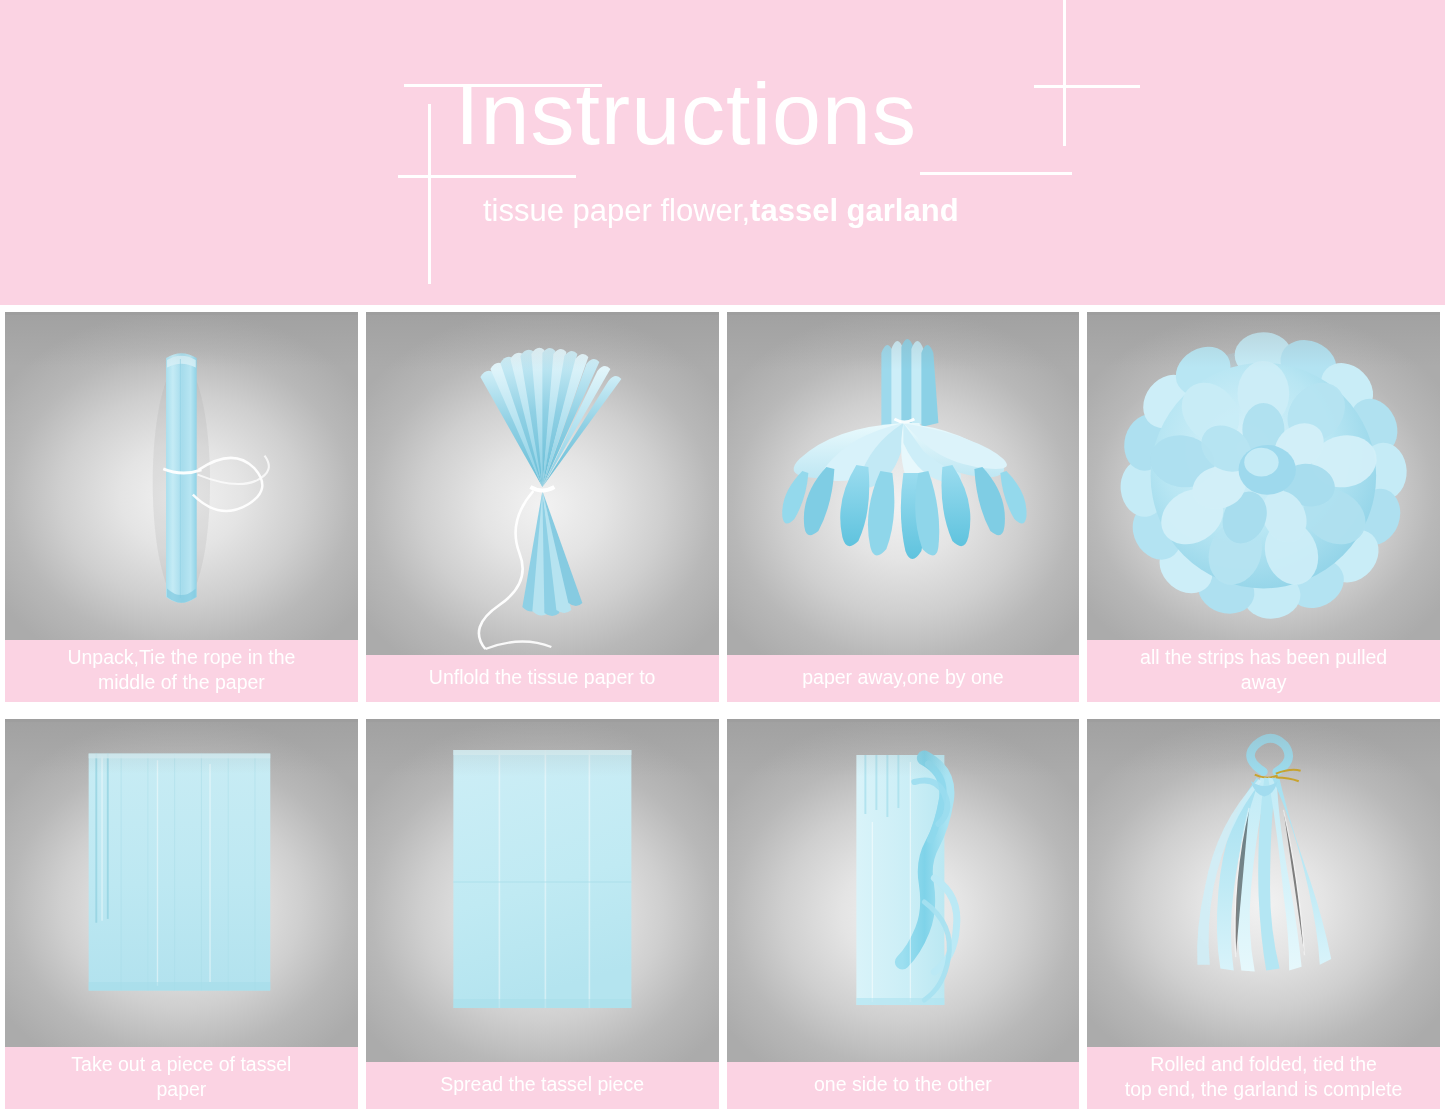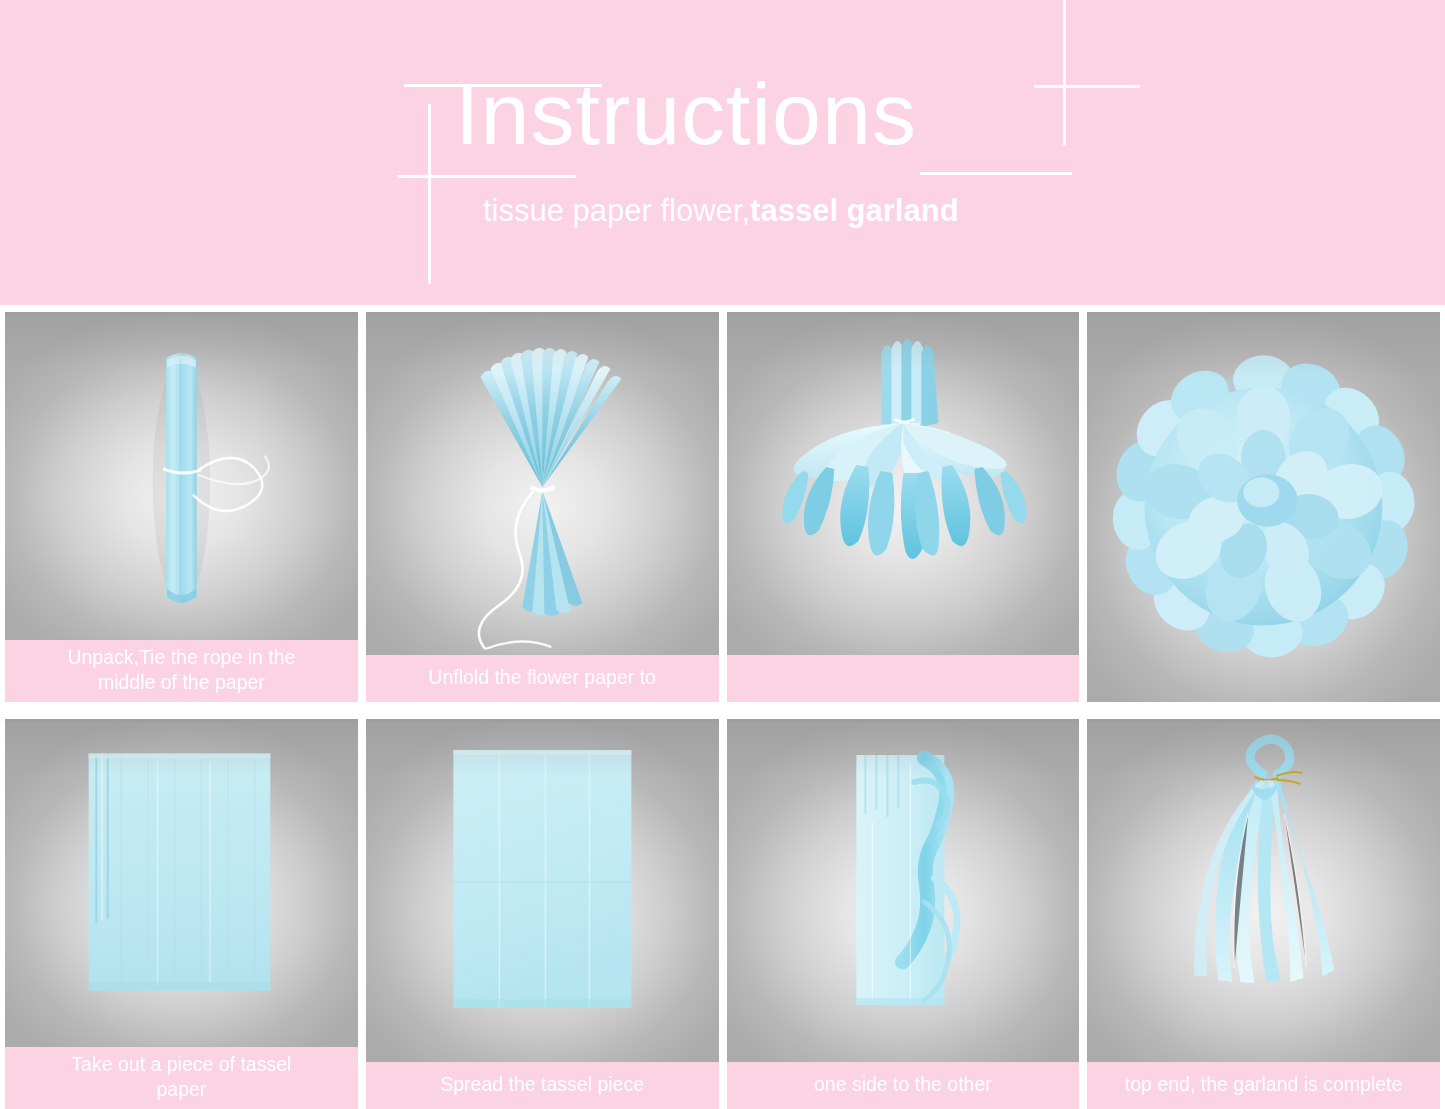--- a/index.html
+++ b/index.html
@@ -171,21 +171,21 @@
               <path d="M-12 0 q12 7 24 0" stroke="#ffffff" stroke-width="4" fill="none"></path>
             </g>
 
             <path d="M166 176 q-26 30 -14 62 q12 30 -20 52 q-32 22 -14 44" stroke="#ffffff" stroke-width="2.6" fill="none" opacity=".95"></path>
             <path d="M118 334 q36 -14 66 -2" stroke="#ffffff" stroke-width="2.4" fill="none" opacity=".9"></path>
           </svg>
         </div>
       </div>
       <div class="caption">
           <div style="width: 100%;">
-            <div>Unflold the flower paper to</div>
+            <div>Unflold the tissue paper to</div>
           </div>
         </div>
     </div>
 
     <div class="cell">
       <div class="photo">
         <div class="art">
           <svg viewBox="0 0 350 340" preserveAspectRatio="xMidYMid meet">
             <defs>
               <linearGradient id="g3top" x1="0" y1="0" x2="0" y2="1">
@@ -226,20 +226,21 @@
               <path d="M254 152 q26 28 22 60 q-2 14 -14 4 q-14 -26 -16 -62 z" fill="#7fcde4"></path>
               <path d="M74 156 q-22 22 -20 46 q2 12 12 2 q12 -20 14 -46 z" fill="#94d9ec"></path>
               <path d="M278 156 q22 22 20 46 q-2 12 -12 2 q-12 -20 -14 -46 z" fill="#94d9ec"></path>
             </g>
             <path d="M166 104 q10 6 20 0" stroke="#ffffff" stroke-width="3" fill="none" opacity=".9"></path>
           </svg>
         </div>
       </div>
       <div class="caption">
           <div style="width: 100%;">
+            <div>paper away,one by one</div>
           </div>
         </div>
     </div>
 
     <div class="cell">
       <div class="photo">
         <div class="art">
           <svg viewBox="0 0 350 340" preserveAspectRatio="xMidYMid meet">
             <defs>
               <radialGradient id="g4ball" cx="42%" cy="38%" r="68%">
@@ -360,20 +361,26 @@
               </g>
 
               <g>
                 <ellipse cx="4" cy="-6" rx="30" ry="26" fill="#9ed9ed"></ellipse>
                 <ellipse cx="-2" cy="-14" rx="18" ry="15" fill="#c5ebf6"></ellipse>
               </g>
             </g>
           </svg>
         </div>
       </div>
+      <div class="caption">
+          <div style="width: 100%;">
+            <div>all the strips has been pulled</div>
+            <div>away</div>
+          </div>
+        </div>
     </div>
 
     <div class="cell">
       <div class="photo">
         <div class="art">
           <svg viewBox="0 0 350 340" preserveAspectRatio="xMidYMid meet">
             <defs>
               <linearGradient id="g5sheet" x1="0" y1="0" x2="0" y2="1">
                 <stop offset="0%" stop-color="#c8ecf4"></stop>
                 <stop offset="55%" stop-color="#bde8f2"></stop>
@@ -525,19 +532,20 @@
               <path d="M160 90 q-18 72 -14 156"></path>
               <path d="M196 92 q16 70 22 152"></path>
             </g>
 
             <path d="M162 62 q14 10 28 0 q-4 14 -14 16 q-10 -2 -14 -16 z" fill="#a2dcef"></path>
           </svg>
         </div>
       </div>
       <div class="caption">
           <div style="width: 100%;">
+            <div>Rolled and folded, tied the</div>
             <div>top end, the garland is complete</div>
           </div>
         </div>
     </div>
 
   </div>
 </div>
 
 </body></html>

